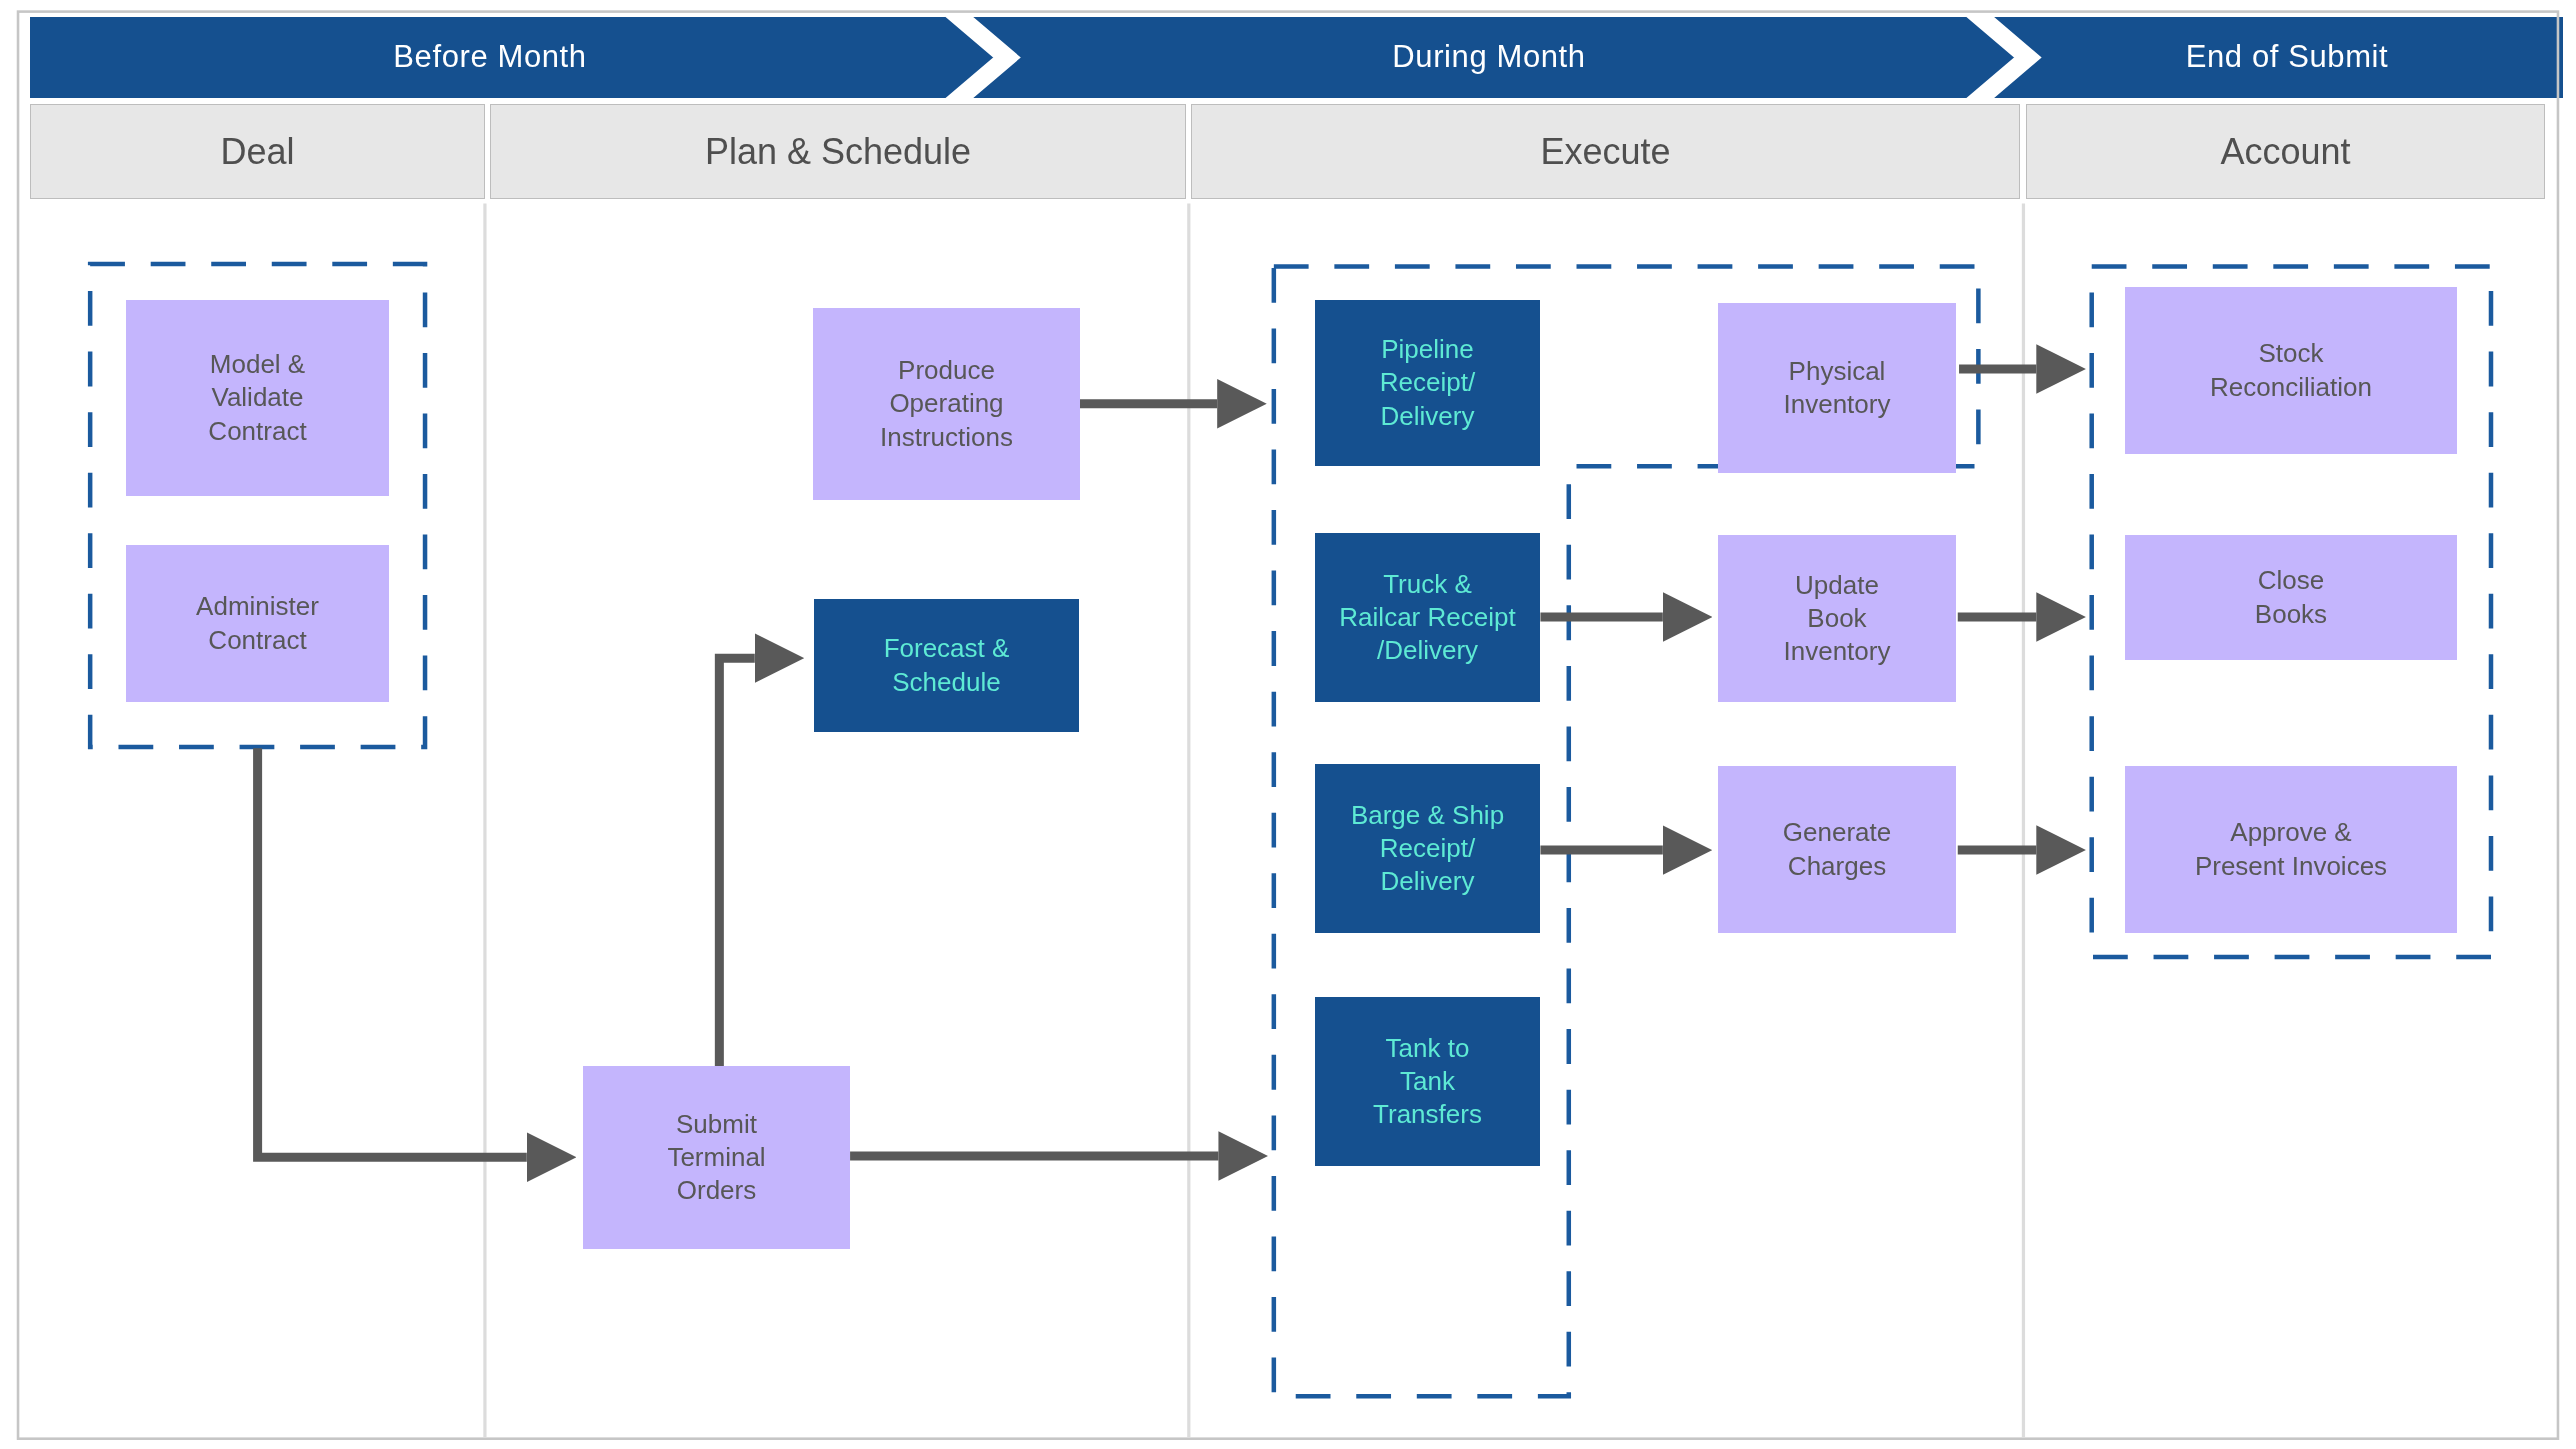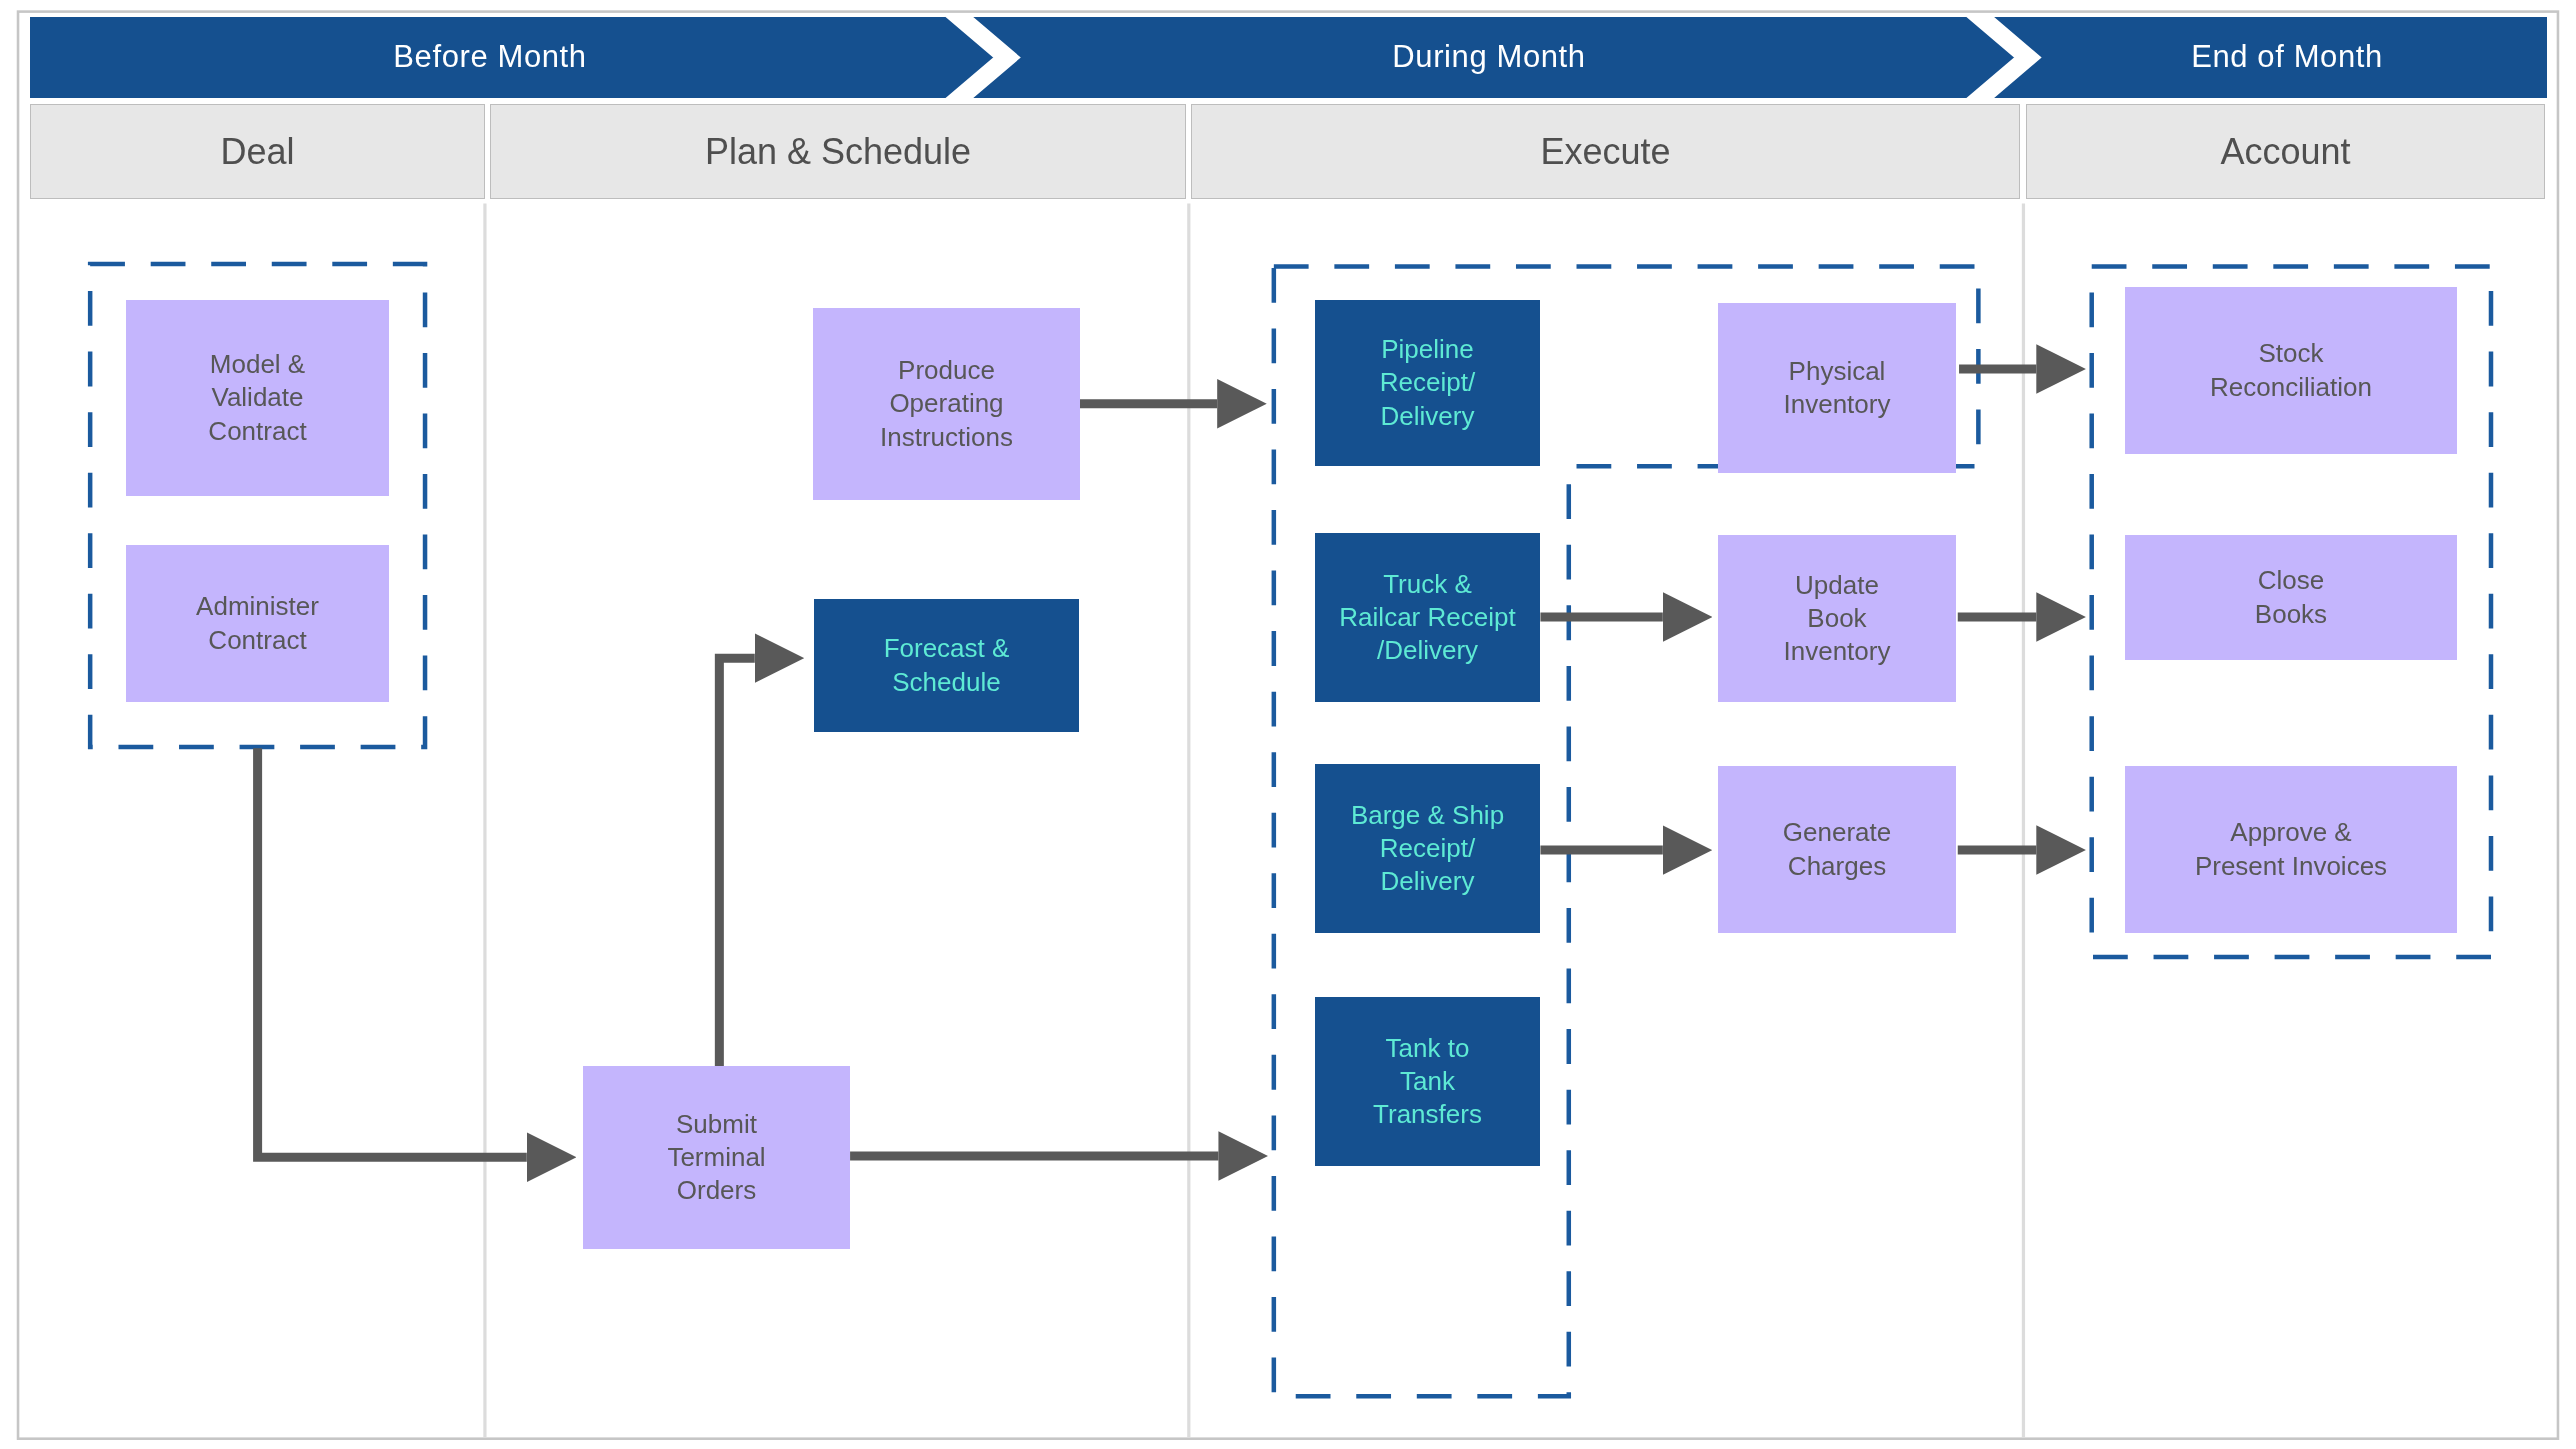--- a/index.html
+++ b/index.html
@@ -1,21 +1,21 @@
 <!DOCTYPE html>
 <html style="font-size:10.3px"><head>
 <meta charset="utf-8">
 <style>
   html,body{margin:0;padding:0;background:#ffffff;}
   .canvas{
     position:relative;width:2576px;height:1449px;background:#ffffff;
     font-family:"Liberation Sans", sans-serif;overflow:hidden;
   }
   
-  .banner{position:absolute;left:30px;top:16.7px;width:2517px;height:81px;background:#15508f;}
+  .banner{position:absolute;left:30px;top:16.7px;width:2517px;height:81px;background:#15508f;padding-left:16px;}
   .banner svg{position:absolute;left:0;top:0;}
   .phase-label{
     position:absolute;top:50%;transform:translate(-50%,-50%);
     color:#ffffff;font-size:31px;letter-spacing:0.6px;white-space:nowrap;
   }
   
   .colhead{
     position:absolute;top:104px;height:95px;background:#e7e7e7;
     border:1.9px solid #bdbdbd;box-sizing:border-box;
     display:flex;align-items:center;justify-content:center;
@@ -63,21 +63,21 @@
     <path d="M3040,1320 H3162" stroke="#595959" stroke-width="14" fill="none" marker-end="url(#ah)"></path>
   </svg>
 
   <div class="banner">
     <svg width="2517" height="81" viewBox="0 0 3908 126">
       <polyline points="1428,-12 1516,63 1428,138" fill="none" stroke="#ffffff" stroke-width="28"></polyline>
       <polyline points="3016,-12 3104,63 3016,138" fill="none" stroke="#ffffff" stroke-width="28"></polyline>
     </svg>
     <span class="phase-label" style="left:460px">Before Month</span>
     <span class="phase-label" style="left:1459px">During Month</span>
-    <span class="phase-label" style="left:2257px">End of Month</span>
+    <span class="phase-label" style="left:2257px">End of Submit</span>
   </div>
 
   <div class="colhead" style="left:30px;width:455px">Deal</div>
   <div class="colhead" style="left:490px;width:696px">Plan &amp; Schedule</div>
   <div class="colhead" style="left:1191px;width:829px">Execute</div>
   <div class="colhead" style="left:2026px;width:519px">Account</div>
 
   <div class="box gray" style="left:126px;top:300px;width:263px;height:196px">Model &amp;
 Validate
 Contract</div>

